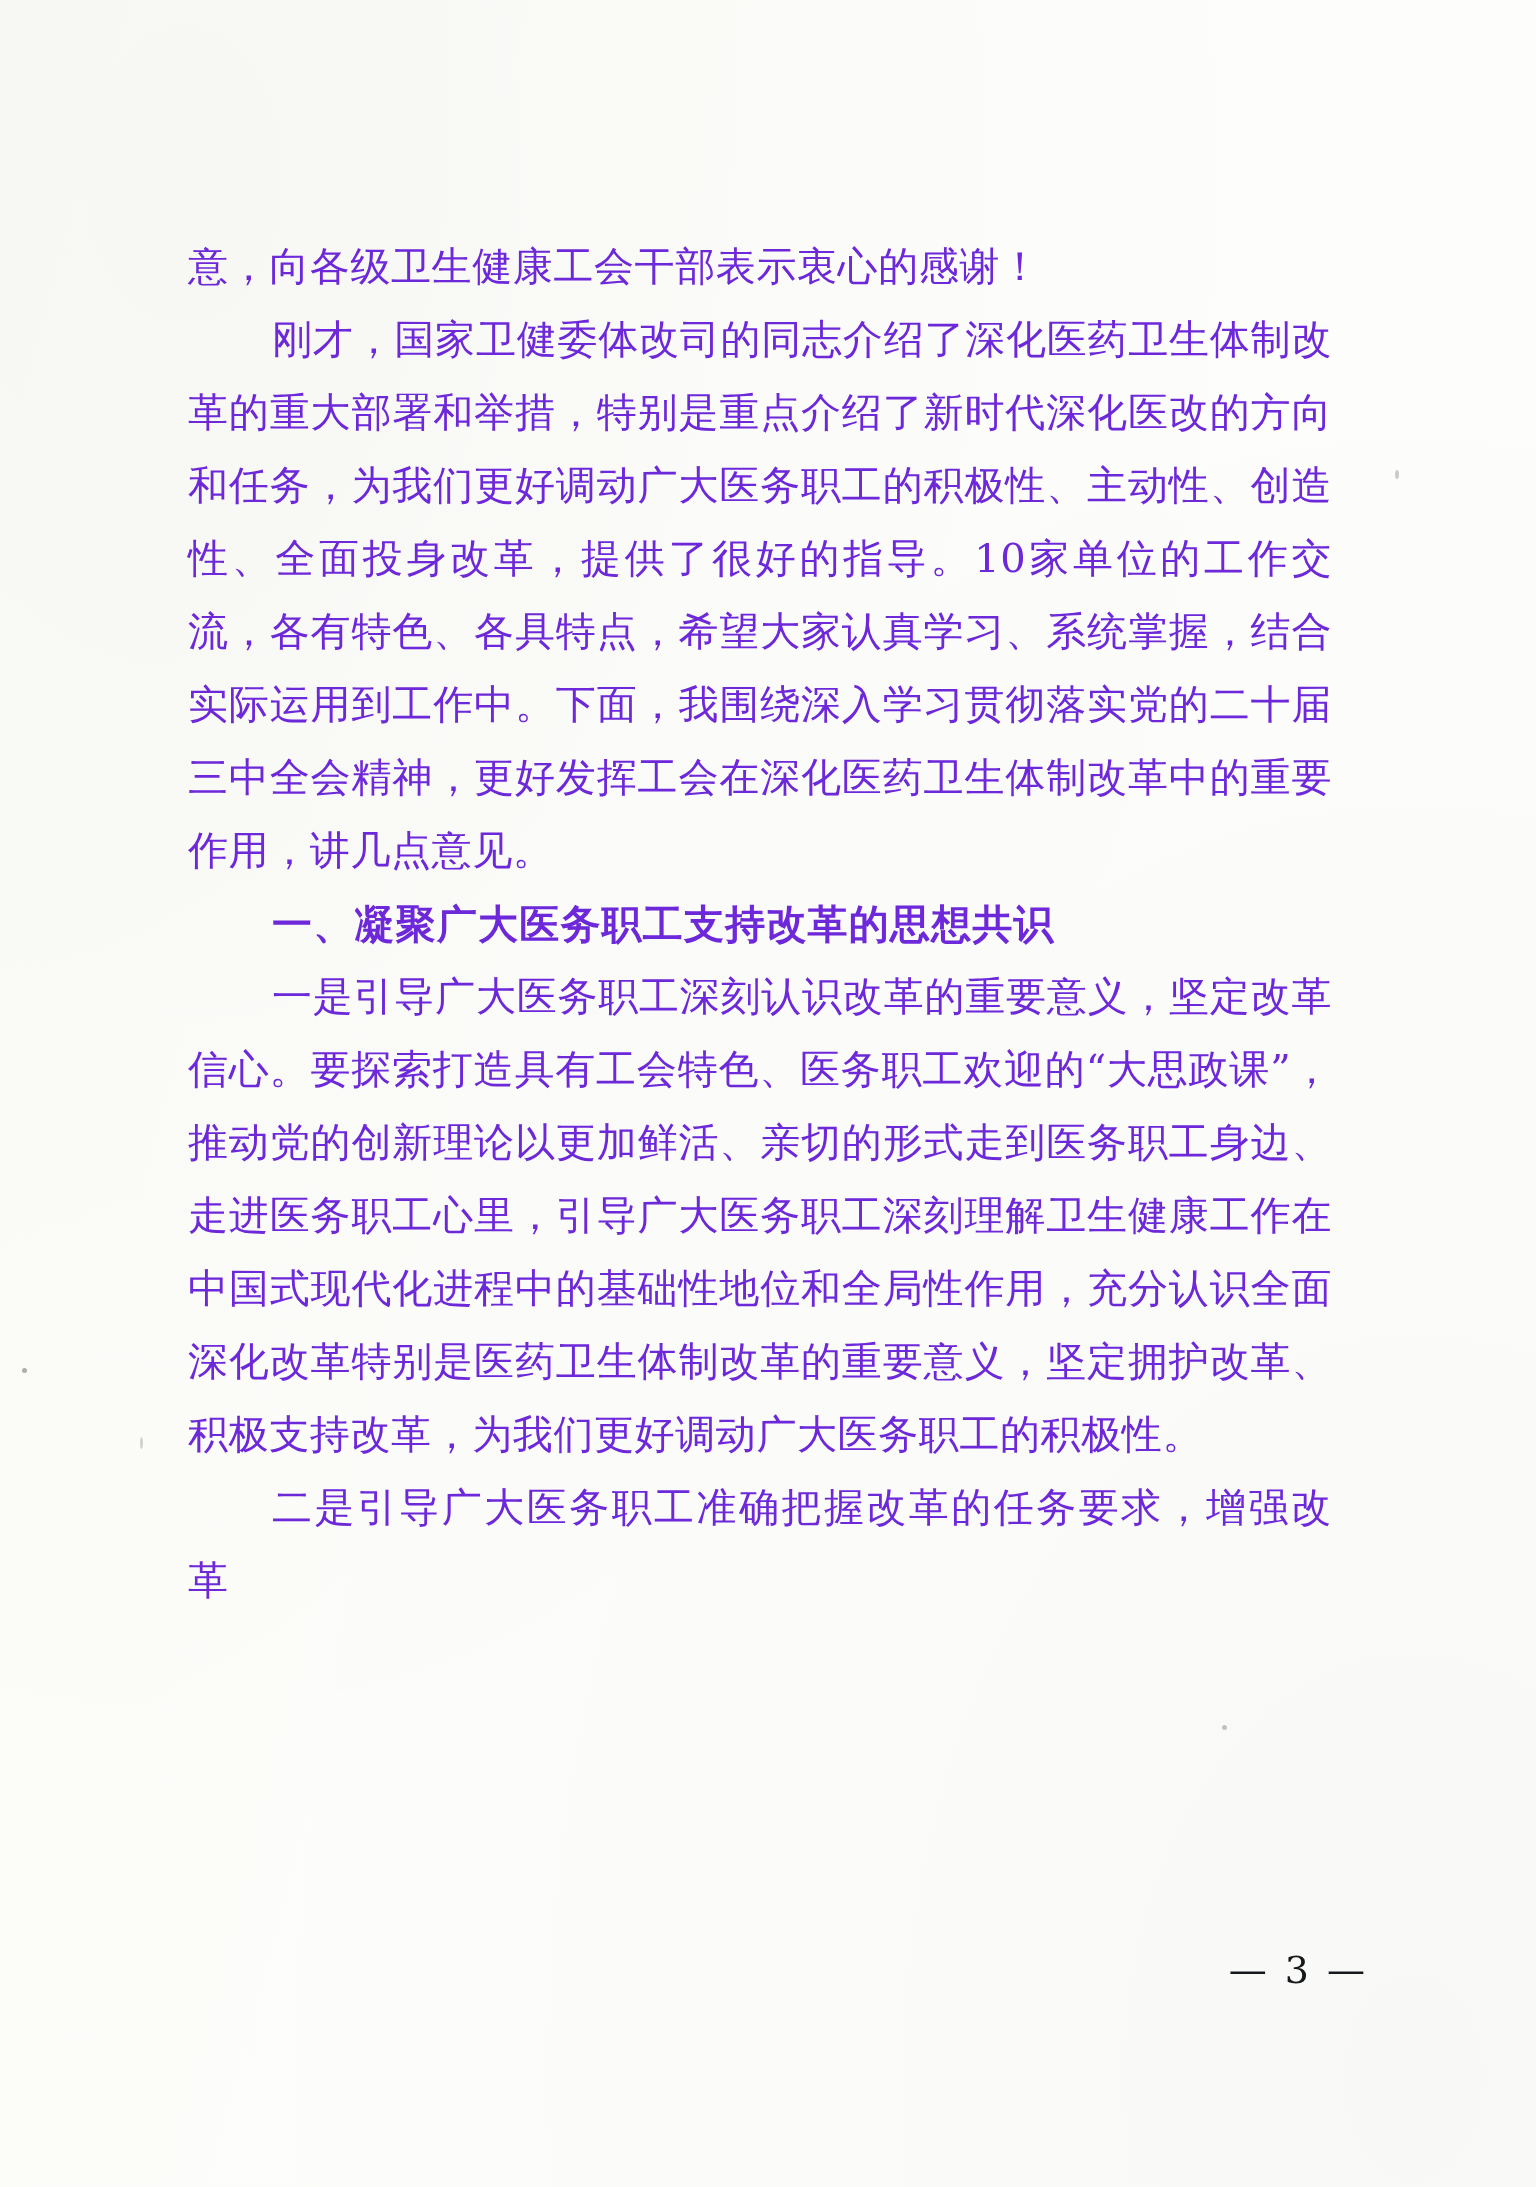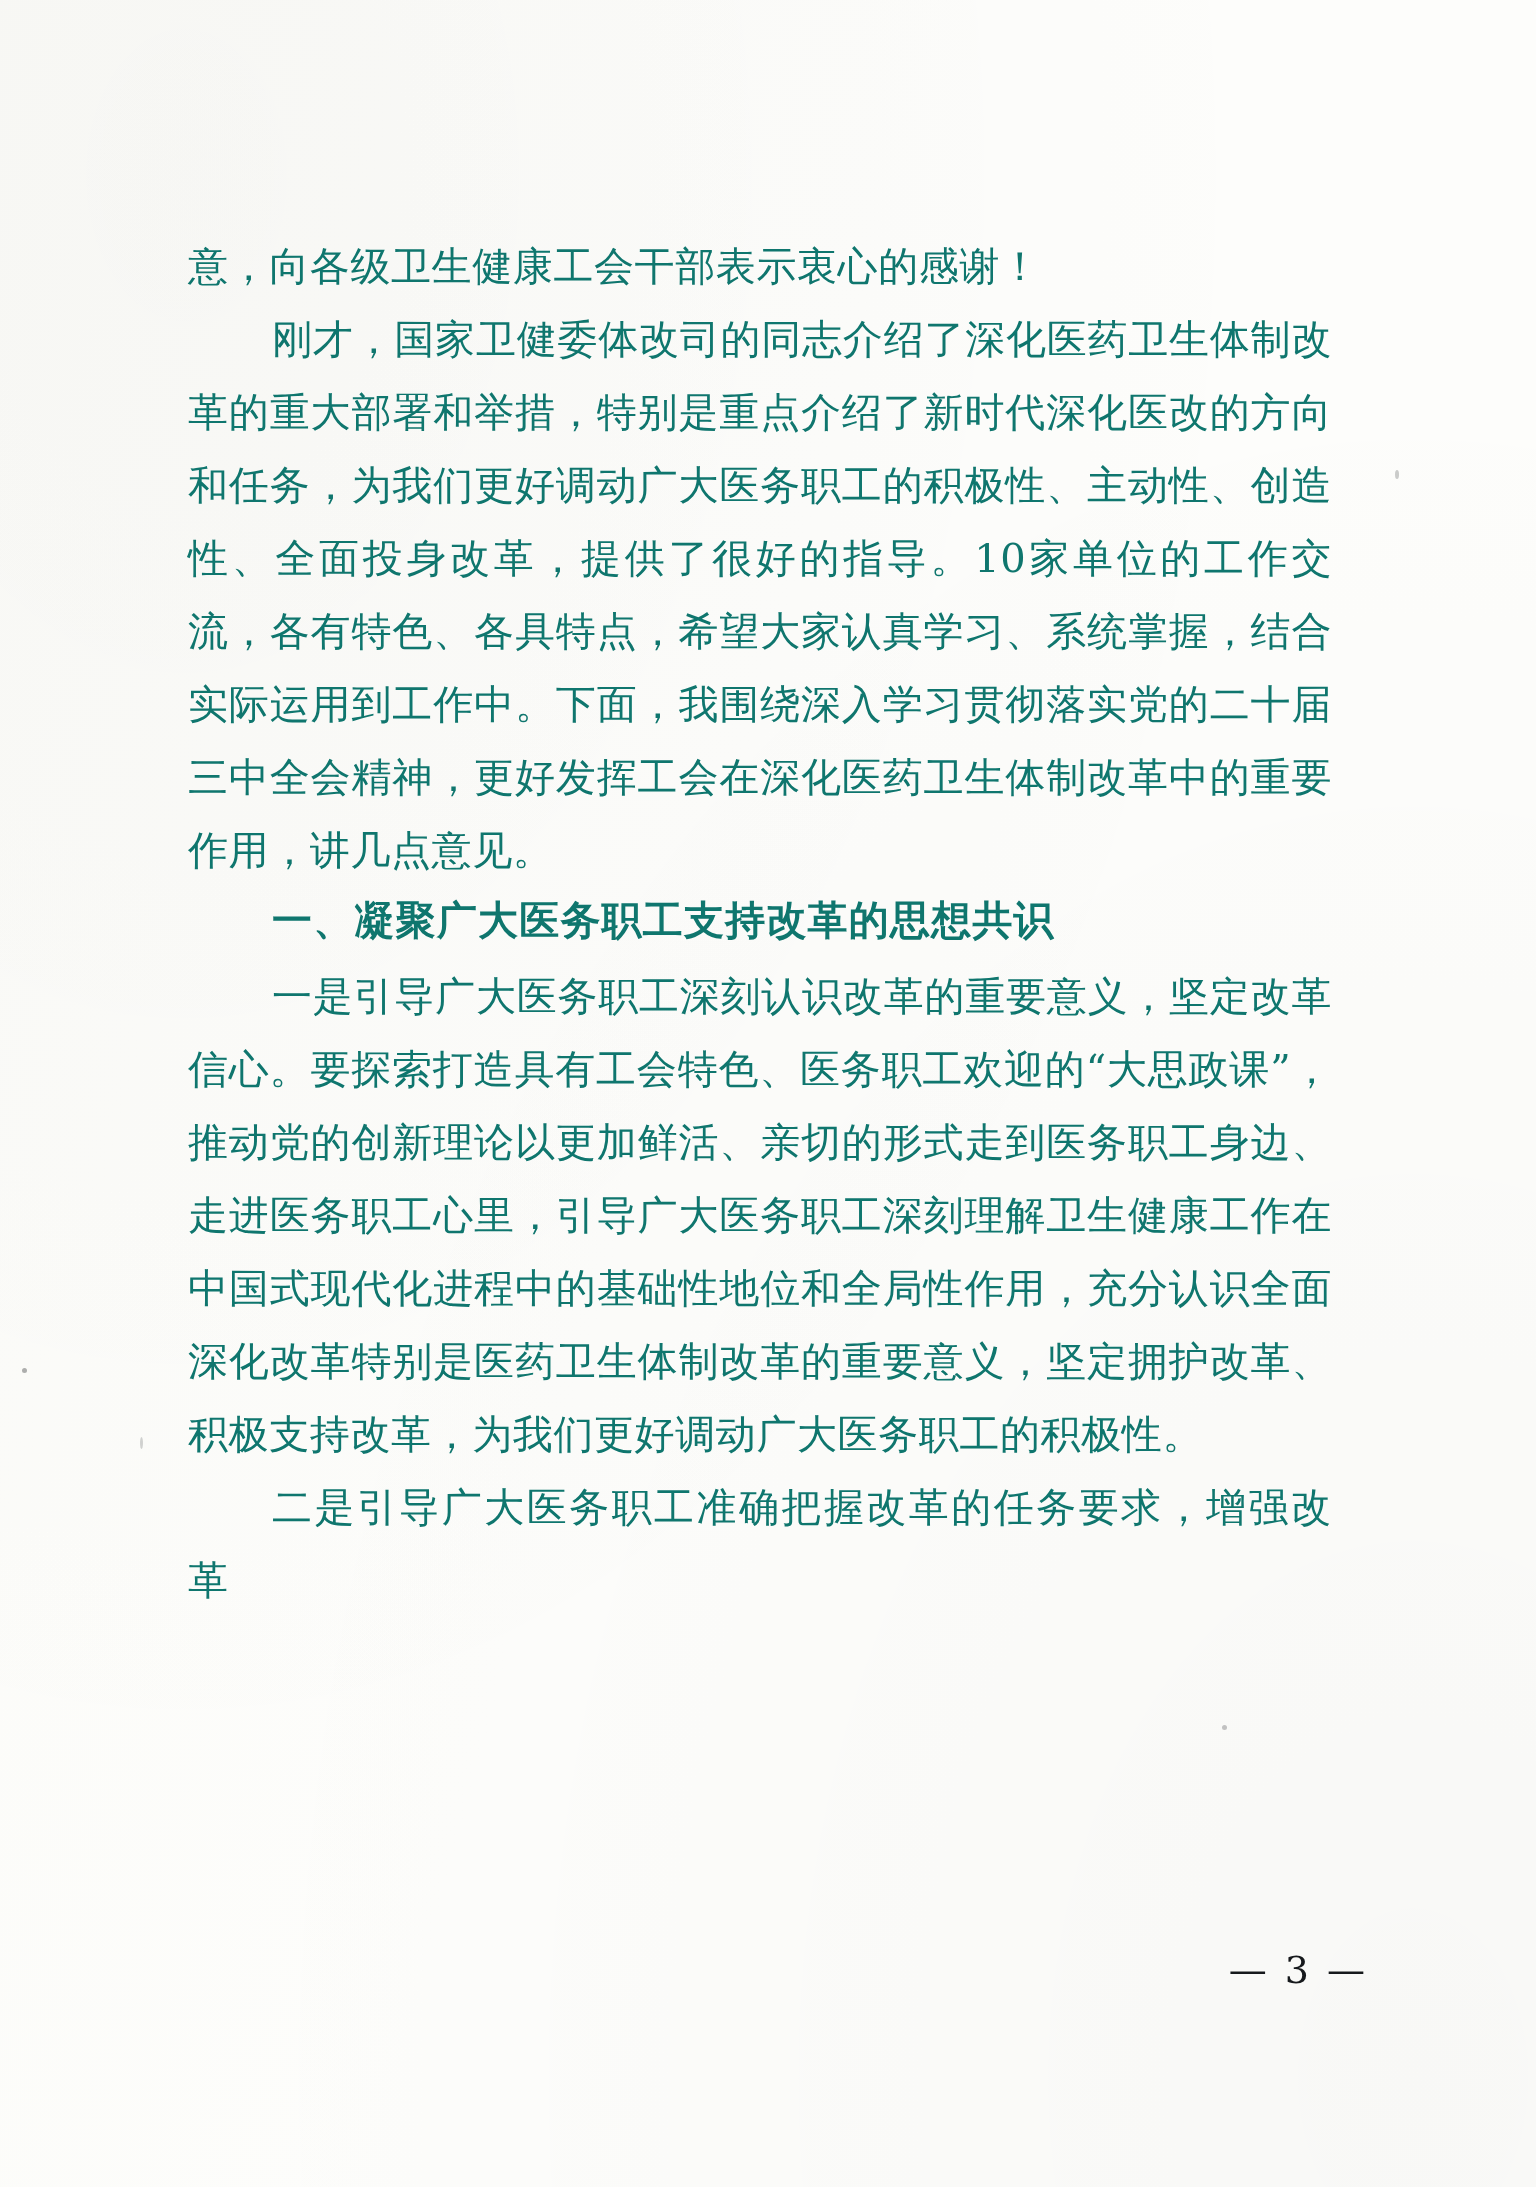--- a/index.html
+++ b/index.html
@@ -30,34 +30,33 @@
   .text-body {
     position: absolute;
     left: 188px;
     top: 230px;
     width: 1155px;
   }
   p {
     margin: 0 11px 0 0;
     font-size: 40px;
     line-height: 73px;
-    color: #0f766e;
+    color: #6d28d9;
     text-align: justify;
     text-justify: inter-ideograph;
     letter-spacing: 0.6px;
     font-weight: 400;
   }
   p.indent {
     text-indent: 84px;
   }
   p.heading {
     text-indent: 84px;
     font-weight: 700;
     letter-spacing: 1.2px;
-    font-family: Liberation Mono, monospace;
   }
   p.bold-lead {
     text-indent: 84px;
     font-weight: 400;
     letter-spacing: 1.1px;
   }
   .page-number {
     position: absolute;
     right: 168px;
     top: 1948px;

